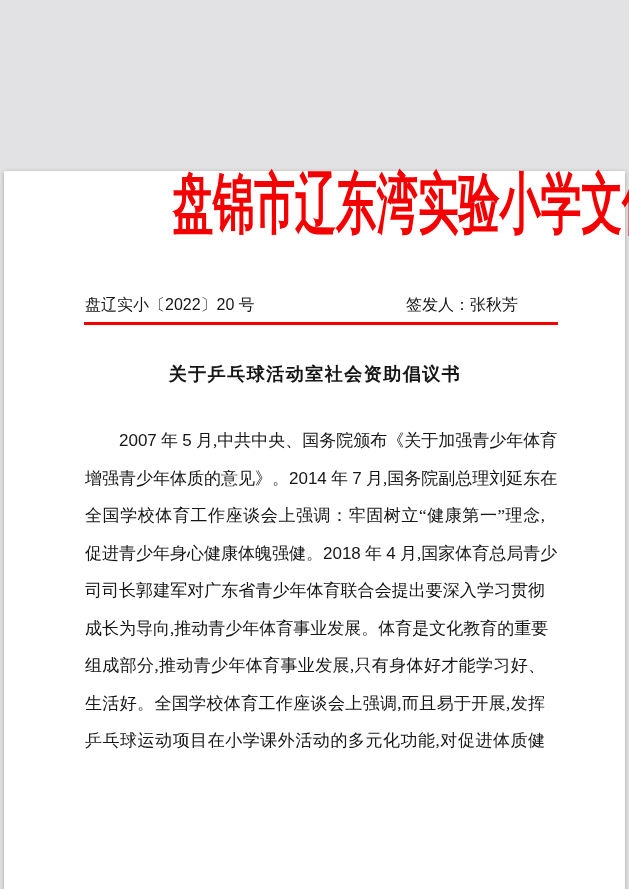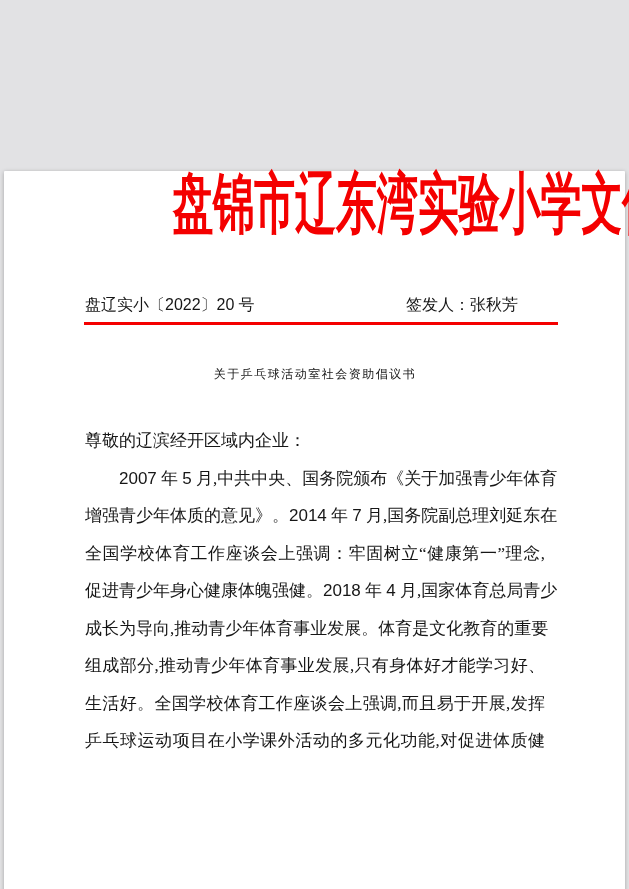--- a/index.html
+++ b/index.html
@@ -47,22 +47,22 @@
   .sep{
     margin-top:6px;
     margin-left:-1px;
     width:calc(100% + 14px);
     height:3px;
     background:var(--accent-red);
   }
   .doc-title{
     margin-top:36px;
     text-align:center;
-    font-size:12px;
-    font-weight:normal;
+    font-size:18px;
+    font-weight:bold;
     line-height:26px;
     letter-spacing:1.5px;
   }
   .body-text{
     margin-top:35px;
     font-size:17px;
     line-height:37.5px;
   }
   .body-line{
     text-align:justify;
@@ -89,25 +89,25 @@
     <span class="issuer">
       <span>签发人：</span><span>张秋芳</span>
     </span>
   </div>
 
   <div class="sep"></div>
 
   <div class="doc-title">关于乒乓球活动室社会资助倡议书</div>
 
   <div class="body-text">
-    <div class="body-line salutation">尊敬的辽滨经开区域内企业：</div>
 
   <div class="body-line">　　<span class="num">2007</span> 年 <span class="num">5</span> 月,中共中央、国务院颁布《关于加强青少年体育</div>
       <div class="body-line">增强青少年体质的意见》。<span class="num">2014</span> 年 <span class="num">7</span> 月,国务院副总理刘延东在</div>
       <div class="body-line">全国学校体育工作座谈会上强调：牢固树立“健康第一”理念,</div>
       <div class="body-line">促进青少年身心健康体魄强健。<span class="num">2018</span> 年 <span class="num">4</span> 月,国家体育总局青少</div>
+      <div class="body-line">司司长郭建军对广东省青少年体育联合会提出要深入学习贯彻</div>
       <div class="body-line">成长为导向,推动青少年体育事业发展。体育是文化教育的重要</div>
       <div class="body-line">组成部分,推动青少年体育事业发展,只有身体好才能学习好、</div>
       <div class="body-line">生活好。全国学校体育工作座谈会上强调,而且易于开展,发挥</div>
       <div class="body-line">乒乓球运动项目在小学课外活动的多元化功能,对促进体质健</div>
     </div>
 
 </div>
 
 </body></html>

